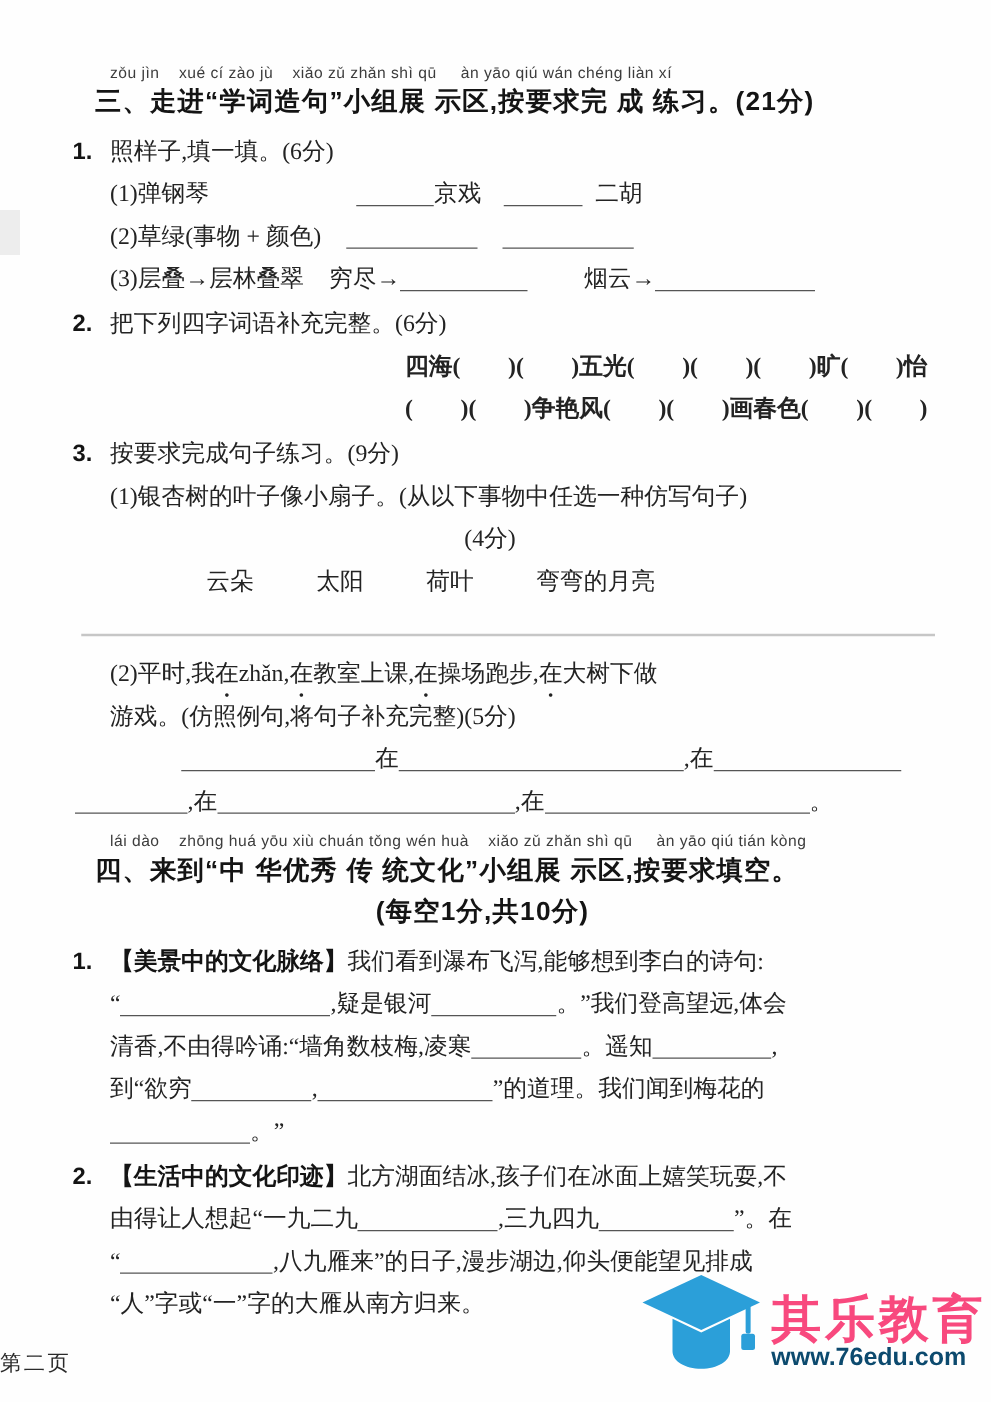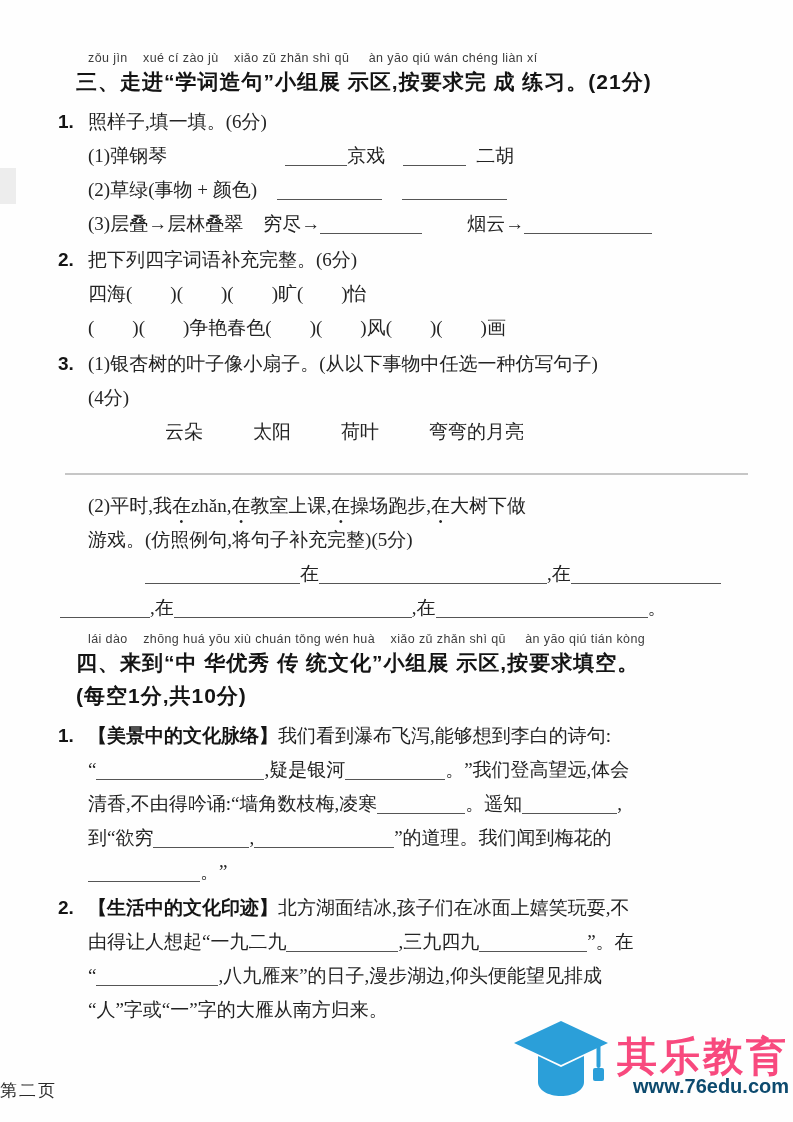--- a/index.html
+++ b/index.html
@@ -29,39 +29,39 @@
 
   .bl{display:inline-block;border-bottom:1.4px solid #555;height:20px;vertical-align:-4px;}
   .w62{width:62px}.w63{width:63px}.w88{width:88px}.w90{width:90px}.w95{width:95px}
   .w96{width:96px}.w100{width:100px}.w102{width:102px}.w105{width:105px}
   .w108{width:108px}.w112{width:112px}.w122{width:122px}.w128{width:128px}
   .w140{width:140px}.w150{width:150px}.w155{width:155px}.w168{width:168px}
   .w212{width:212px}.w228{width:228px}.w238{width:238px}
   .ml118{margin-left:118px}.ml18{margin-left:18px}.ml10{margin-left:10px}
   .ml20{margin-left:20px}.ml45{margin-left:45px}
 
-  .spread{display:flex;justify-content:flex-start;padding-right:6px;}
-  .score-r{text-align:left;padding-right:52px;}
+  .spread{display:flex;justify-content:flex-end;padding-right:6px;font-weight:bold;}
+  .score-r{text-align:center;padding-right:52px;}
   .opts{display:flex;gap:50px;margin-left:77px;}
   .answer-line{border-bottom:2px solid #c6c6c6;height:18px;margin:6px 0 14px -23px;}
   .fillA{margin-left:57px;}
   .fillB{margin-left:-28px;}
   .emph{position:relative;}
   .emph::after{
     content:"\2022";position:absolute;left:50%;transform:translateX(-50%);
     top:21px;font-size:12px;color:#232323;line-height:12px;
   }
   .sec4{margin-top:6px;}
 
   .footer{
     position:absolute;left:0;right:0;bottom:20px;
     font-family:"Liberation Sans", sans-serif;font-size:17px;color:#2a2a2a;letter-spacing:2px;
   }
   .logo{position:absolute;right:4px;bottom:8px;display:flex;align-items:center;gap:6px;}
-  .logo-text{text-align:right;}
+  .logo-text{text-align:left;}
   .logo-brand{
     font-family:"Liberation Sans", sans-serif;font-weight:bold;font-size:40px;
     letter-spacing:3px;line-height:42px;
   }
   .logo-url{
     font-family:"Liberation Sans", sans-serif;font-weight:bold;font-size:20px;
     line-height:22px;margin-top:-2px;
   }
 </style>
 </head>
@@ -90,33 +90,35 @@
         </div>
       </div>
     </div>
 
     <div class="q">
       <span class="qnum">2.</span>
       <div class="qbody">
         <div class="line">把下列四字词语补充完整。(6分)</div>
         <div class="line spread">
           <span>四海(　　)(　　)</span>
+          <span>五光(　　)(　　)</span>
           <span>(　　)旷(　　)怡</span>
         </div>
         <div class="line spread">
           <span>(　　)(　　)争艳</span>
+          <span>风(　　)(　　)画</span>
           <span>春色(　　)(　　)</span>
-          <span>风(　　)(　　)画</span>
         </div>
       </div>
     </div>
 
     <div class="q">
       <span class="qnum">3.</span>
       <div class="qbody">
+        <div class="line">按要求完成句子练习。(9分)</div>
         <div class="line">(1)银杏树的叶子像小扇子。(从以下事物中任选一种仿写句子)</div>
         <div class="line score-r">(4分)</div>
         <div class="line opts">
           <span>云朵</span>
           <span>太阳</span>
           <span>荷叶</span>
           <span>弯弯的月亮</span>
         </div>
         <div class="answer-line"></div>
         <div class="line">

